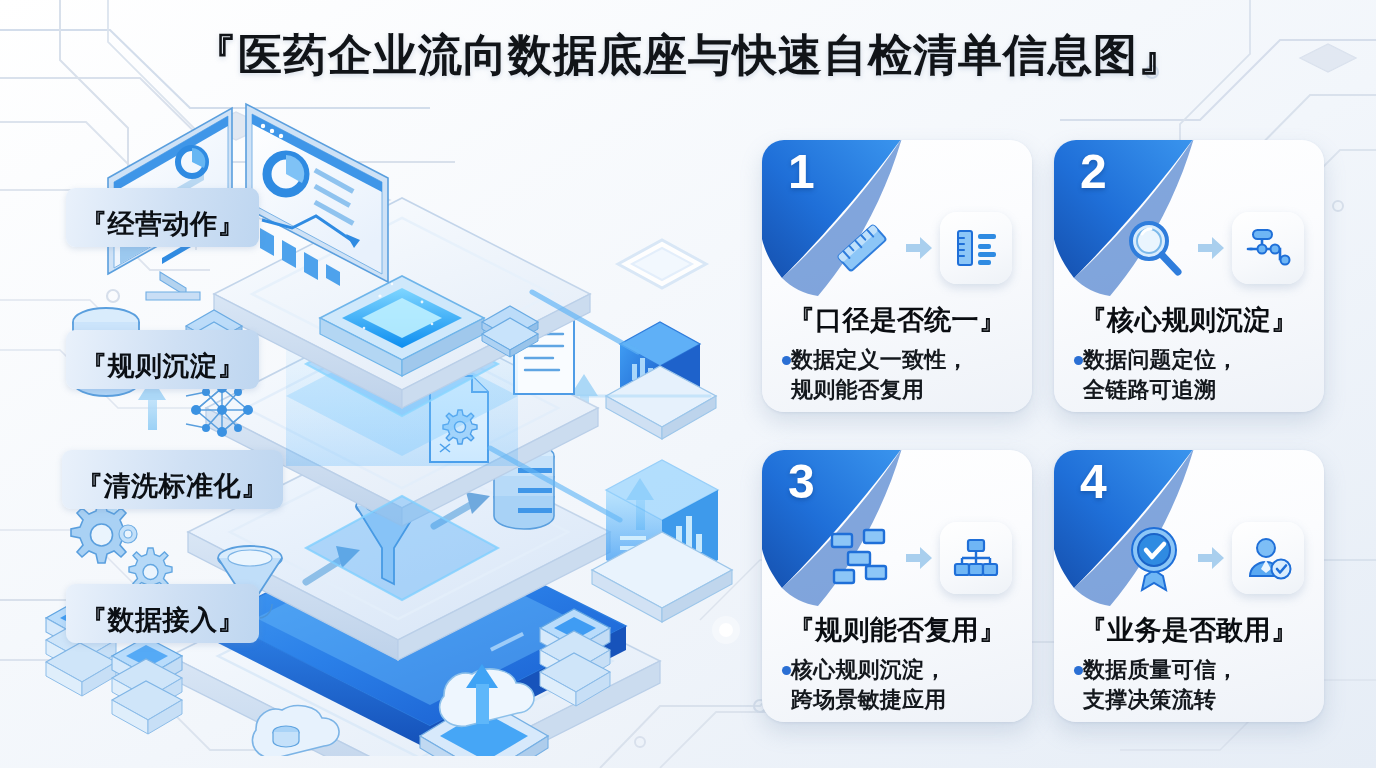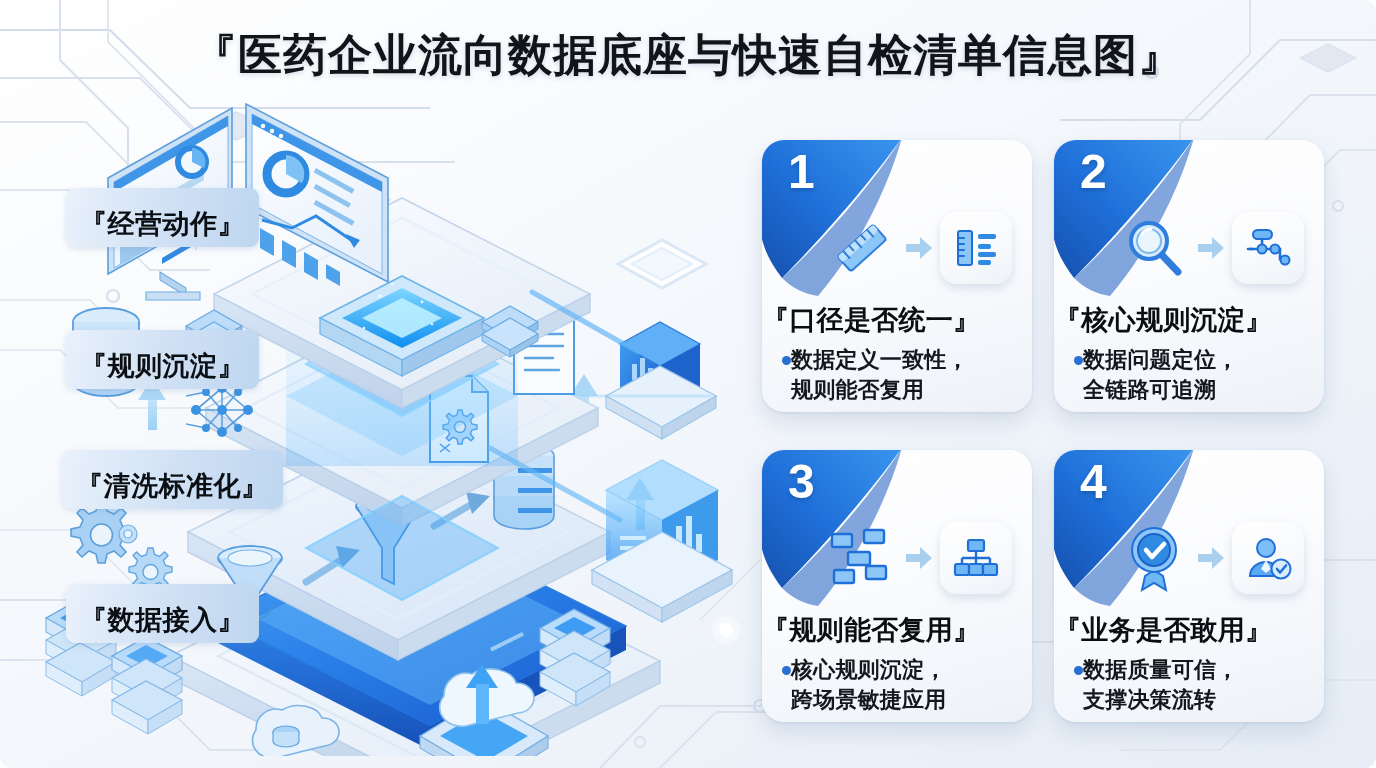--- a/index.html
+++ b/index.html
@@ -9,21 +9,20 @@
     overflow: hidden;
     font-family: "Liberation Sans", "DejaVu Sans", sans-serif;
   }
 
   #stage {
     position: relative;
     width: 1376px; height: 768px;
     background:
       radial-gradient(120% 90% at 18% 18%, #ffffff 0%, #f4f7fb 45%, #e9eff7 100%);
     overflow: hidden;
-    border-radius: 12px;
   }
 
   
   .bg-circuit {
     position: absolute; inset: 0;
     pointer-events: none;
   }
 
   
   .title-wrap {
@@ -125,20 +124,21 @@
     width: 72px; height: 72px; flex: 0 0 auto;
     border-radius: 17px;
     background: linear-gradient(160deg, #ffffff 0%, #f7f9fc 60%, #eef2f7 100%);
     box-shadow: 0 4px 10px rgba(120,145,180,.26);
     display: flex; align-items: center; justify-content: center;
   }
 
   .card-title {
     position: absolute;
     left: 0; right: 0; top: 162px;
+    text-align: center;
     font-size: 27px;
     font-weight: bold;
     color: #0a0d11;
     letter-spacing: .3px;
     white-space: nowrap;
   }
 
   .card-bullet {
     position: absolute;
     left: 20px; right: 14px; top: 205px;

